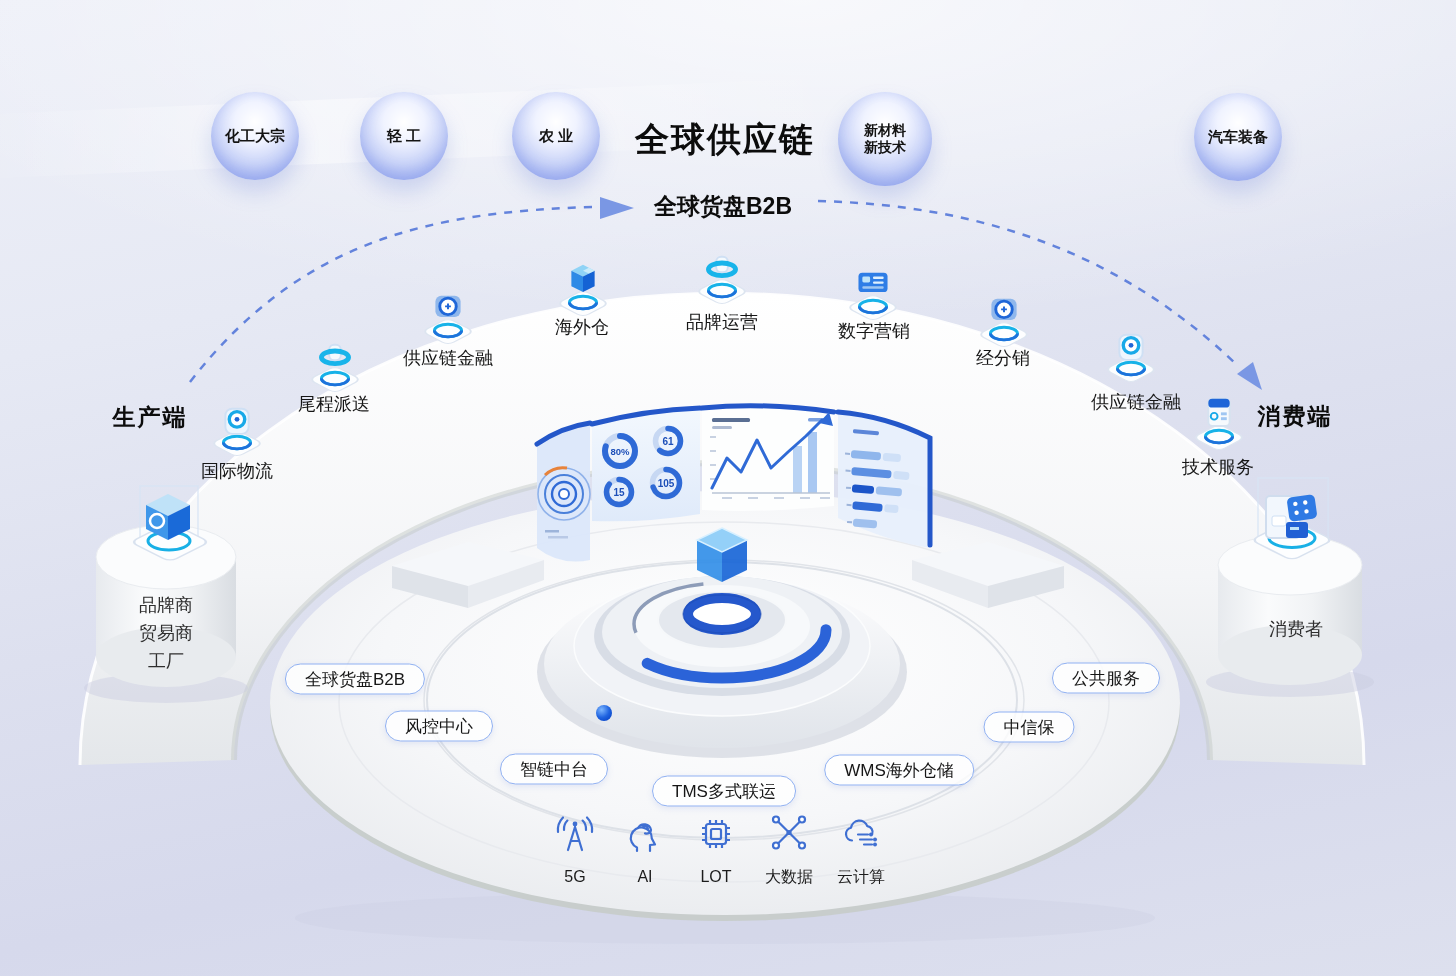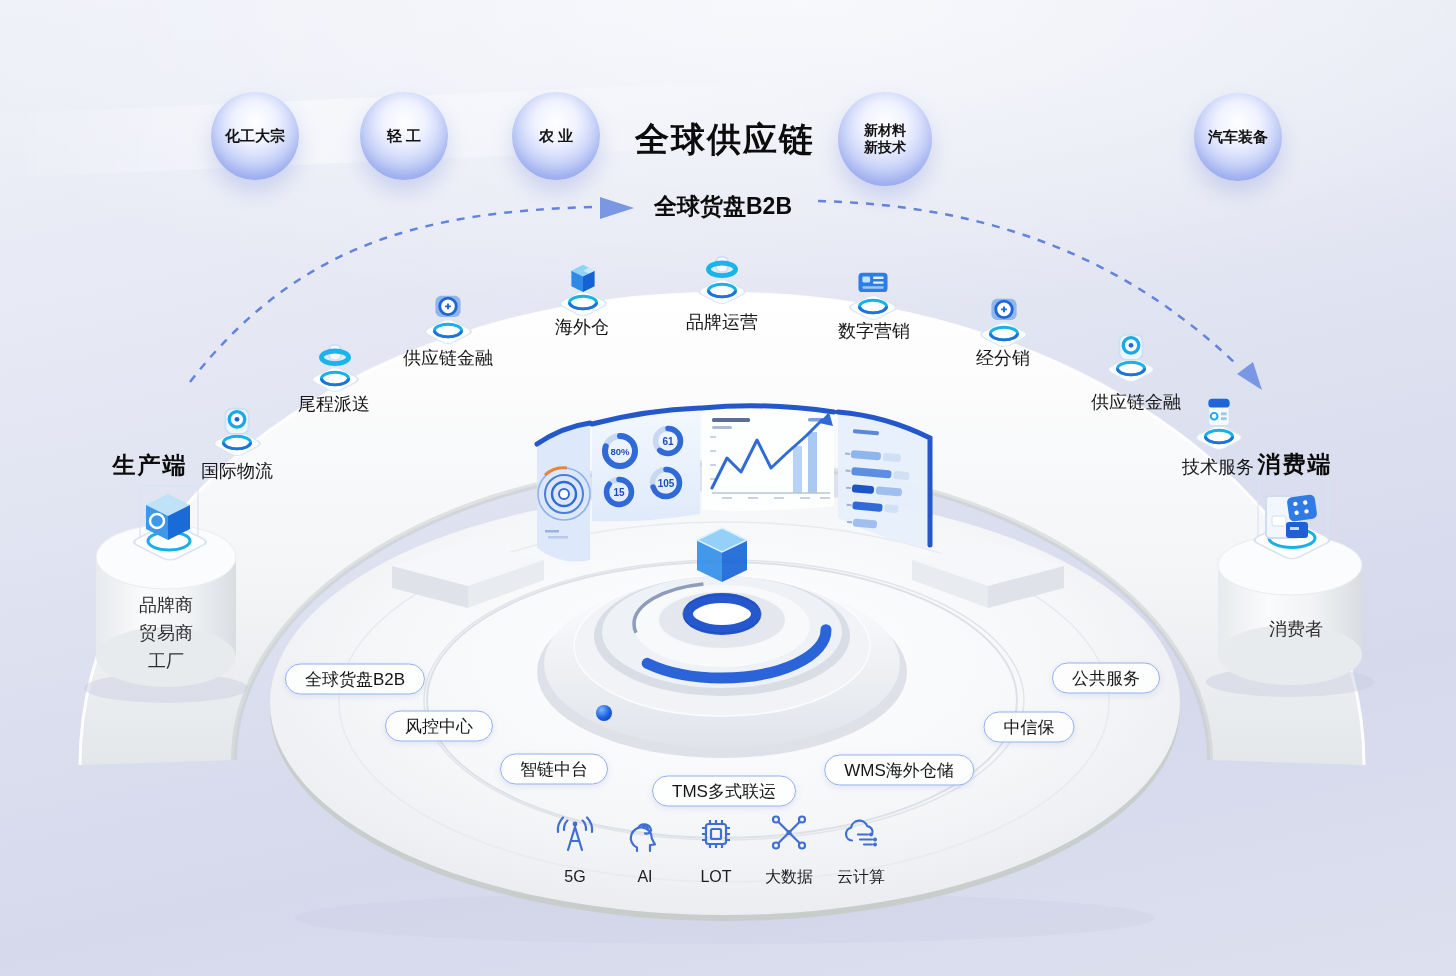--- a/index.html
+++ b/index.html
@@ -15,21 +15,21 @@
   .streak{left:-40px;top:96px;width:900px;height:64px;opacity:.55;transform:rotate(-2.5deg);
     background:linear-gradient(90deg,rgba(255,255,255,0),rgba(255,255,255,.8) 40%,rgba(255,255,255,0));}
   
   .bubble{width:88px;height:88px;border-radius:50%;display:flex;align-items:center;justify-content:center;
     text-align:center;font-weight:700;font-size:15px;line-height:1.25;white-space:pre-line;
     background:radial-gradient(circle at 50% 34%, #ffffff 0%, #f0f3ff 28%, #c9d3f8 58%, #9cadf1 86%, #8CA0EE 100%);
     box-shadow:0 12px 20px rgba(120,140,220,.28), inset 0 -6px 14px rgba(130,150,230,.35);}
   .bubble.big{width:94px;height:94px;font-size:14px;}
   .h-title{font-size:34px;font-weight:700;letter-spacing:2px;color:#0c0c0c;white-space:nowrap;}
   .flow-label{font-size:23px;font-weight:700;color:#0c0c0c;white-space:nowrap;}
-  .endpoint{font-size:23px;font-weight:700;color:#0c0c0c;white-space:nowrap;letter-spacing:2px;margin-top:48px;}
+  .endpoint{font-size:23px;font-weight:700;color:#0c0c0c;white-space:nowrap;letter-spacing:2px;}
   .hub-title{font-size:29px;font-weight:700;color:#0a0a0a;letter-spacing:1.5px;white-space:nowrap;}
   .svc-label{font-size:18px;font-weight:500;color:#161616;white-space:nowrap;}
   .svc-icon{pointer-events:none;}
   .cyl-text{font-size:18px;font-weight:500;color:#2e2e2e;line-height:28px;text-align:center;white-space:pre-line;}
   .pill{border:1.5px solid #8fb0f2;border-radius:999px;background:rgba(255,255,255,.78);
     padding:3px 19px;font-size:17px;font-weight:500;color:#161616;white-space:nowrap;
     box-shadow:0 2px 6px rgba(130,150,220,.18);}
   .tech{display:flex;flex-direction:column;align-items:center;gap:12px;}
   .tech-label{font-size:16px;font-weight:500;color:#1c1c1c;white-space:nowrap;}
 </style>

